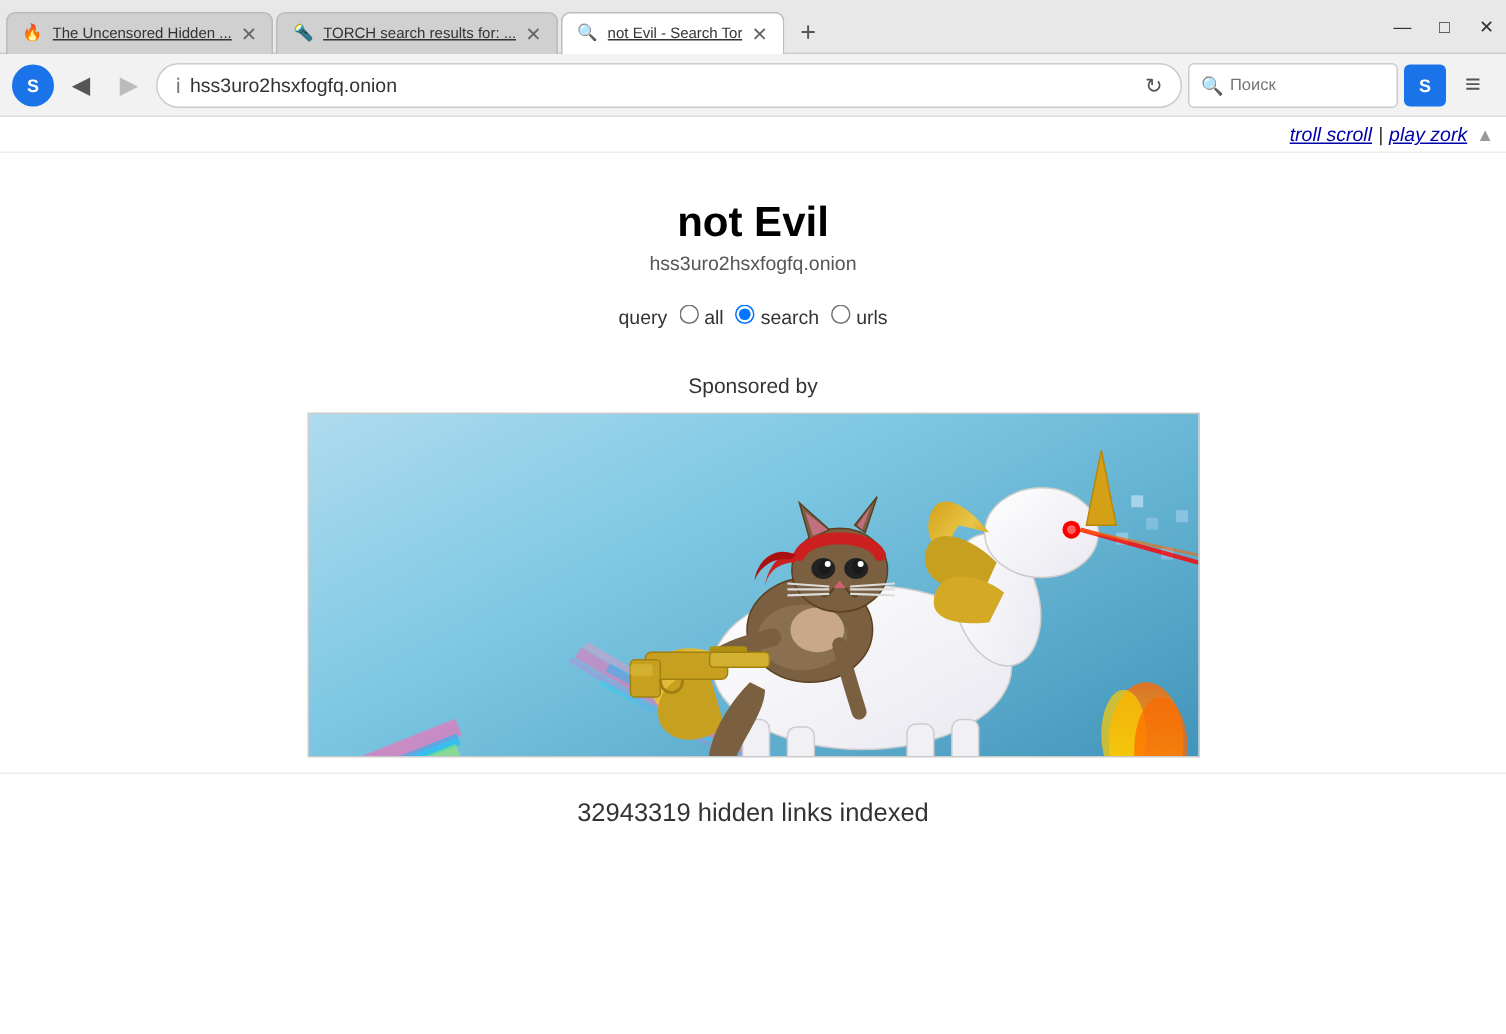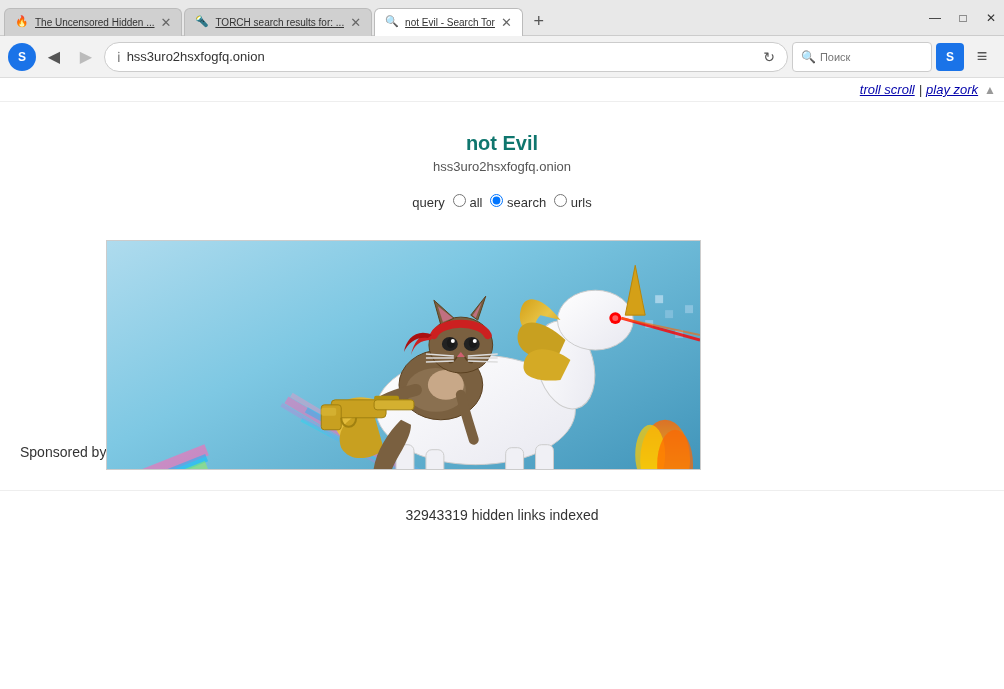--- a/index.html
+++ b/index.html
@@ -133,23 +133,23 @@
     .scroll-indicator { font-size: 12px; color: #999; margin-left: 6px; }
 
     
     .main-area {
       display: flex;
       flex-direction: column;
       align-items: center;
       padding: 30px 20px 20px;
     }
     .site-title {
-      font-size: 20px;
+      font-size: 28px;
       font-weight: bold;
-      color: #0f766e;
+      color: #000000;
       margin-bottom: 4px;
     }
     .site-subtitle {
       font-size: 13px;
       color: #555;
       margin-bottom: 20px;
     }
     .search-form {
       display: flex;
       gap: 6px;
@@ -177,22 +177,22 @@
       align-items: center;
       gap: 8px;
       font-size: 13px;
       color: #333;
     }
     .radio-row label { cursor: pointer; }
 
     
     .sponsored-section {
       display: flex;
-      flex-direction: row;
-      align-items: flex-end;
+      flex-direction: column;
+      align-items: center;
       padding: 10px 20px;
     }
     .sponsored-label {
       font-size: 14px;
       color: #333;
       margin-bottom: 10px;
     }
     .sponsored-image {
       width: 595px;
       height: 230px;
@@ -207,25 +207,24 @@
 
     
     .illustration-svg {
       width: 595px;
       height: 310px;
     }
 
     
     .footer-text {
       text-align: center;
-      font-size: 14px;
+      font-size: 17px;
       color: #333;
       padding: 16px;
       border-top: 1px solid #eee;
-      margin-top: 10px;
     }
 
     
     .win-controls {
       display: flex;
       gap: 2px;
     }
     .win-ctrl {
       width: 26px; height: 26px;
       display: flex; align-items: center; justify-content: center;

